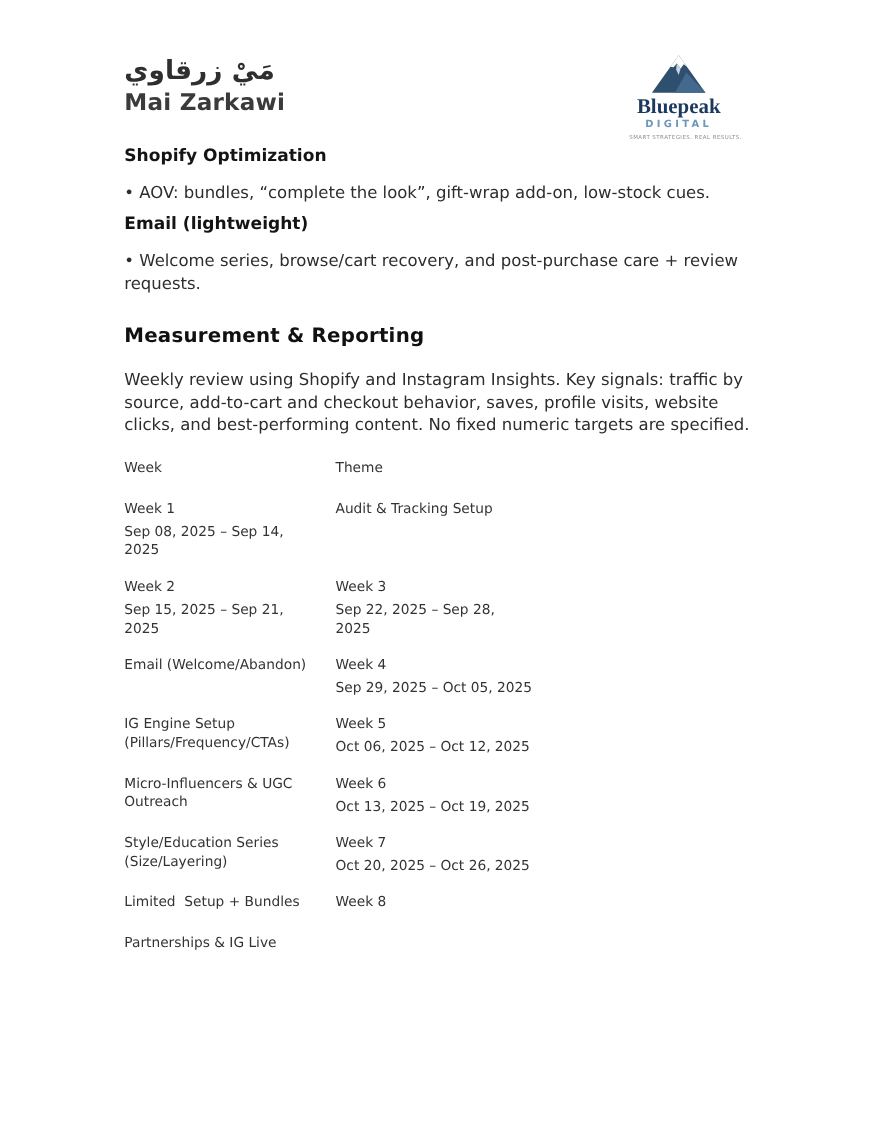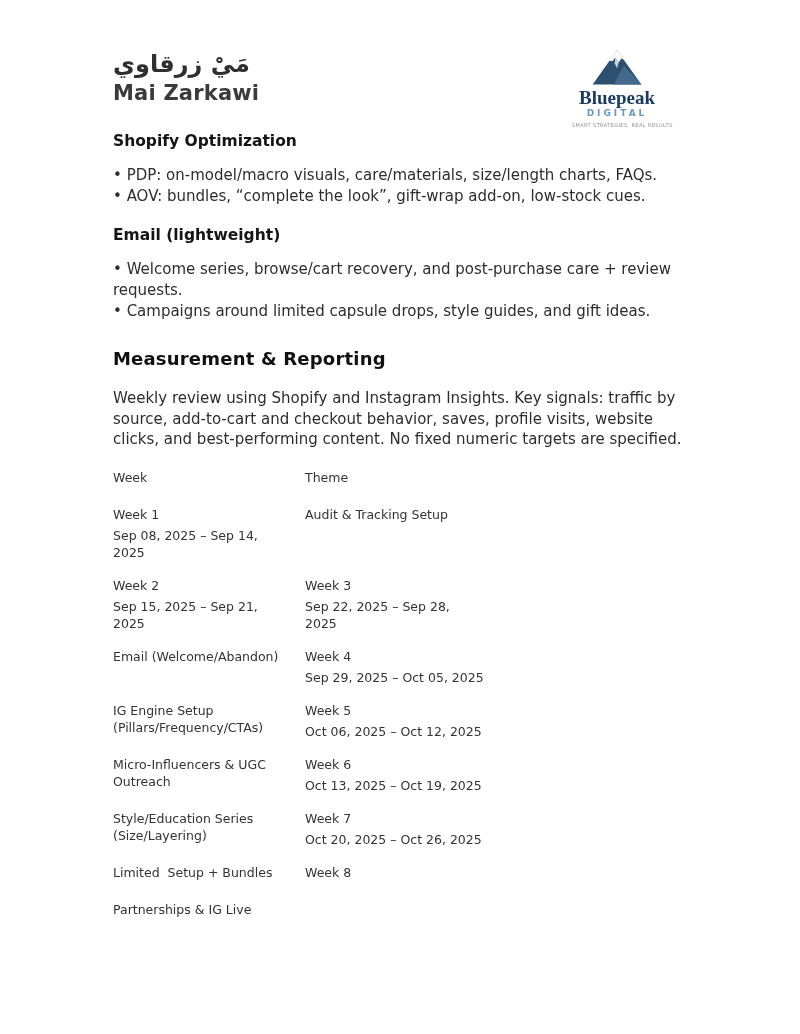--- a/index.html
+++ b/index.html
@@ -32,21 +32,21 @@
   .bp-name { font-size: 19px; font-weight: bold; color: #1b3a5e; line-height: 21px; margin-top: 1px; font-family: Liberation Serif, serif; }
   .bp-sub { font-size: 9px; font-weight: bold; color: #6d98b9; letter-spacing: 3px; line-height: 11px; }
   .bp-tag { font-size: 5px; color: #8f8f8f; letter-spacing: 0.4px; margin-top: 3px; white-space: nowrap; }
   
   .h-small { font-size: 15.5px; font-weight: bold; color: #141414; line-height: 20px; margin-top: 17px; }
   .h-big { font-size: 18px; font-weight: bold; color: #111111; line-height: 27px; margin-top: 23px; letter-spacing: 0.2px; }
   
   .bullets { margin-top: 14px; }
   .bullet { font-size: 15px; line-height: 21px; color: #2d2d2d; }
   .bullet::before { content: "• "; }
-  .bullets + .h-small { margin-top: 18px; }
+  .bullets + .h-small { margin-top: 7px; }
   
   .para { margin-top: 16px; font-size: 15px; line-height: 20.5px; color: #2d2d2d; }
   
   .ttable {
     margin-top: 19px;
     display: grid;
     grid-template-columns: 192px 1fr;
     row-gap: 16px;
     font-size: 12.5px;
     line-height: 17px;
@@ -74,28 +74,26 @@
         <polygon points="47,16 53,24 50,34 46,26" fill="#c9d6e2"></polygon>
       </svg>
       <div class="bp-name">Bluepeak</div>
       <div class="bp-sub">DIGITAL</div>
       <div class="bp-tag">SMART STRATEGIES. REAL RESULTS.</div>
     </div>
   </div>
 
   <div class="h-small">Shopify Optimization</div>
   <div class="bullets">
-    <div class="bullet">PDP: on-model/macro visuals, care/materials, size/length charts, FAQs.</div>
     <div class="bullet">AOV: bundles, “complete the look”, gift-wrap add-on, low-stock cues.</div>
   </div>
 
   <div class="h-small">Email (lightweight)</div>
   <div class="bullets">
     <div class="bullet">Welcome series, browse/cart recovery, and post-purchase care + review requests.</div>
-    <div class="bullet">Campaigns around limited capsule drops, style guides, and gift ideas.</div>
   </div>
 
   <div class="h-big">Measurement &amp; Reporting</div>
   <div class="para">Weekly review using Shopify and Instagram Insights. Key signals: traffic by source, add-to-cart and checkout behavior, saves, profile visits, website clicks, and best-performing content. No fixed numeric targets are specified.</div>
 
 
   <div class="ttable">
     <div class="thead">Week</div>
     <div class="thead">Theme</div>
 

